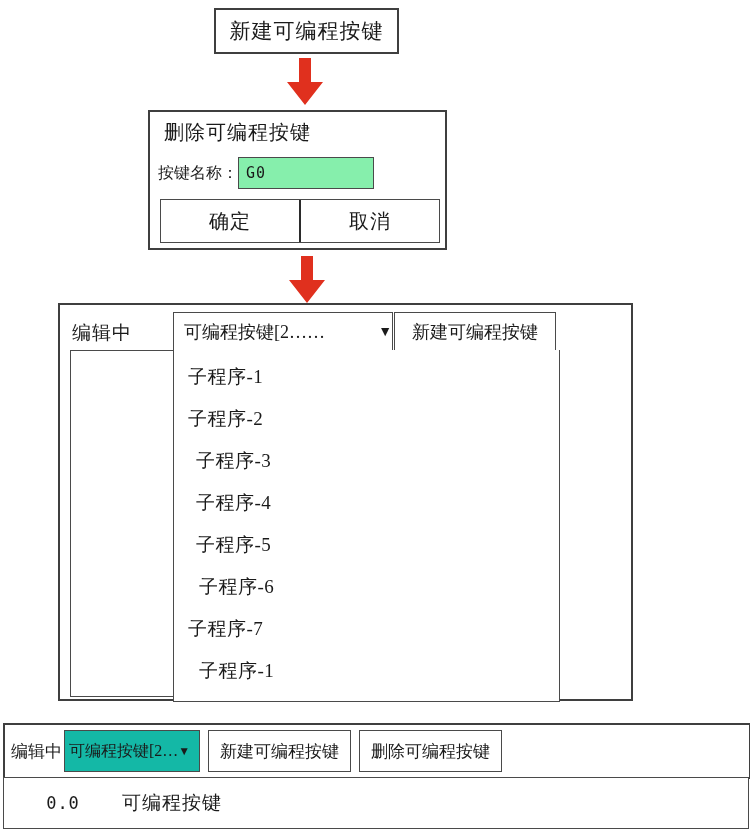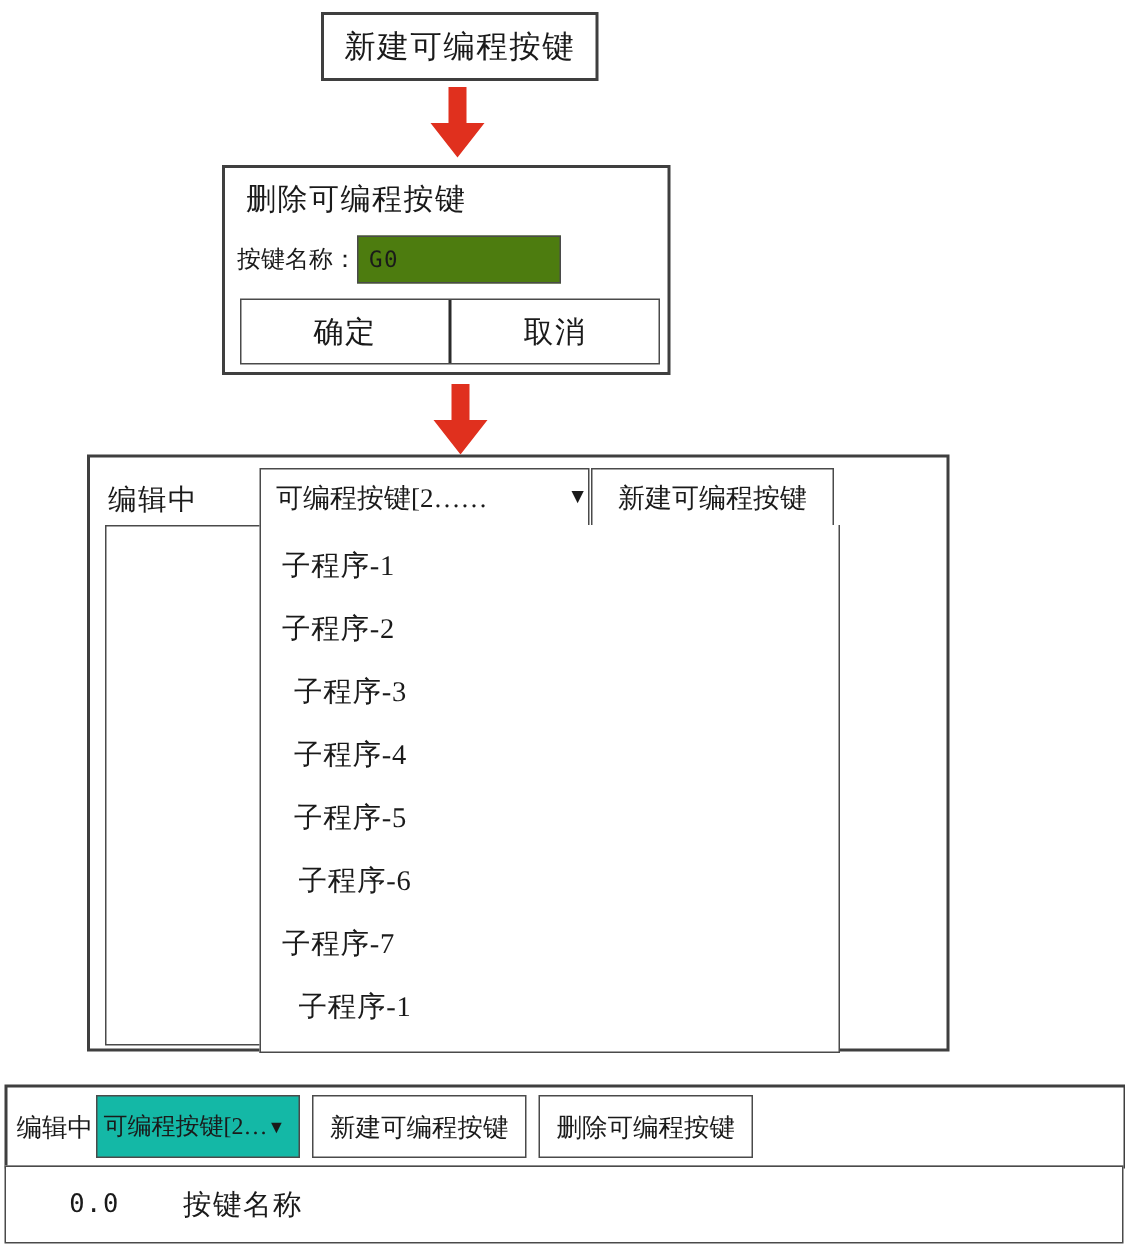--- a/index.html
+++ b/index.html
@@ -41,21 +41,21 @@
     font-size: 20px; letter-spacing: 1px;
   }
   #dialog-field-row {
     position: absolute; left: 8px; top: 45px;
     display: flex; align-items: center;
   }
   #dialog-field-label { font-size: 16px; }
   #dialog-input {
     width: 127px; height: 30px;
     border: 1px solid #4a4a4a;
-    background: #4d7c0f;
+    background: #86efac;
     display: flex; align-items: center;
     padding-left: 7px;
     font-family: "DejaVu Sans Mono", "Liberation Mono", monospace;
     font-size: 15px;
     letter-spacing: 1px;
   }
   #dialog-buttons {
     position: absolute; left: 10px; top: 87px;
     width: 278px; height: 42px;
     border: 1px solid #4a4a4a;
@@ -264,16 +264,16 @@
       <span>新建可编程按键</span>
     </div>
 
     <div class="bottom-btn">
       <span>删除可编程按键</span>
     </div>
   </div>
 
   <div id="bottom-content-row">
     <span id="program-line-number">0.0</span>
-    <span id="program-line-text">按键名称</span>
+    <span id="program-line-text">可编程按键</span>
   </div>
 
 </div>
 
 </body></html>

